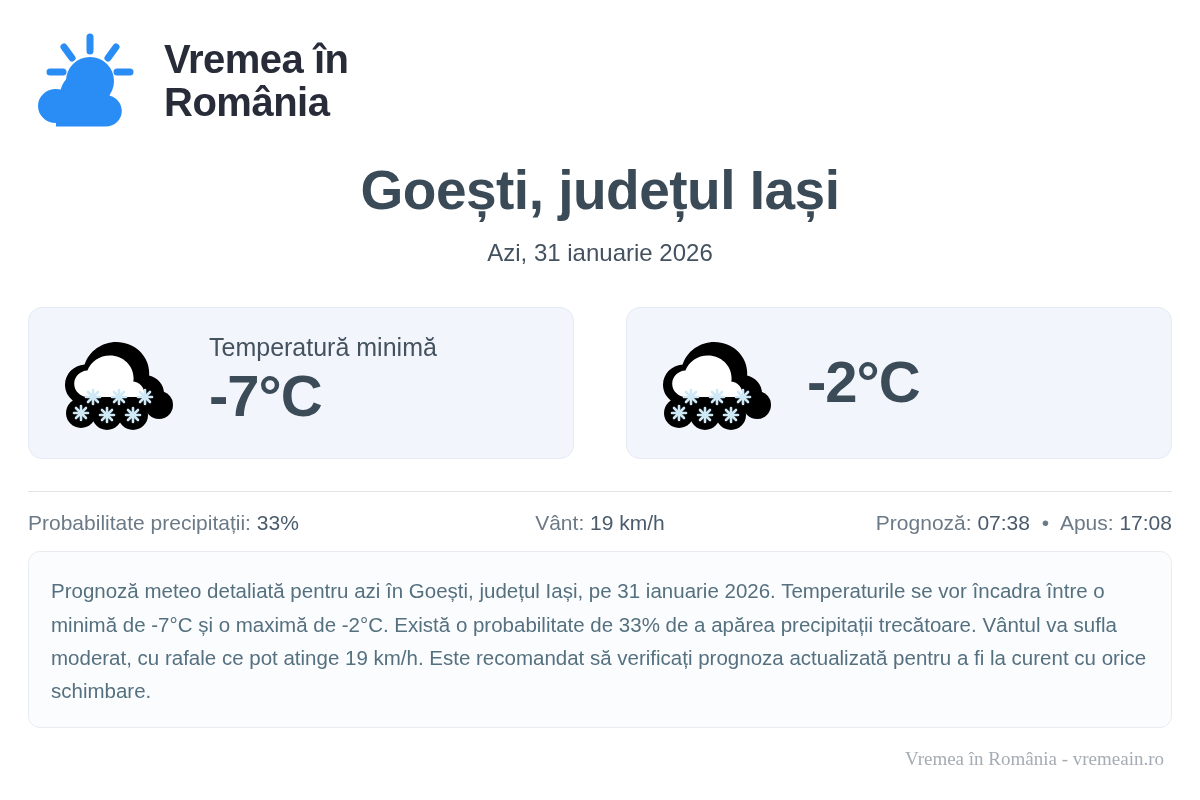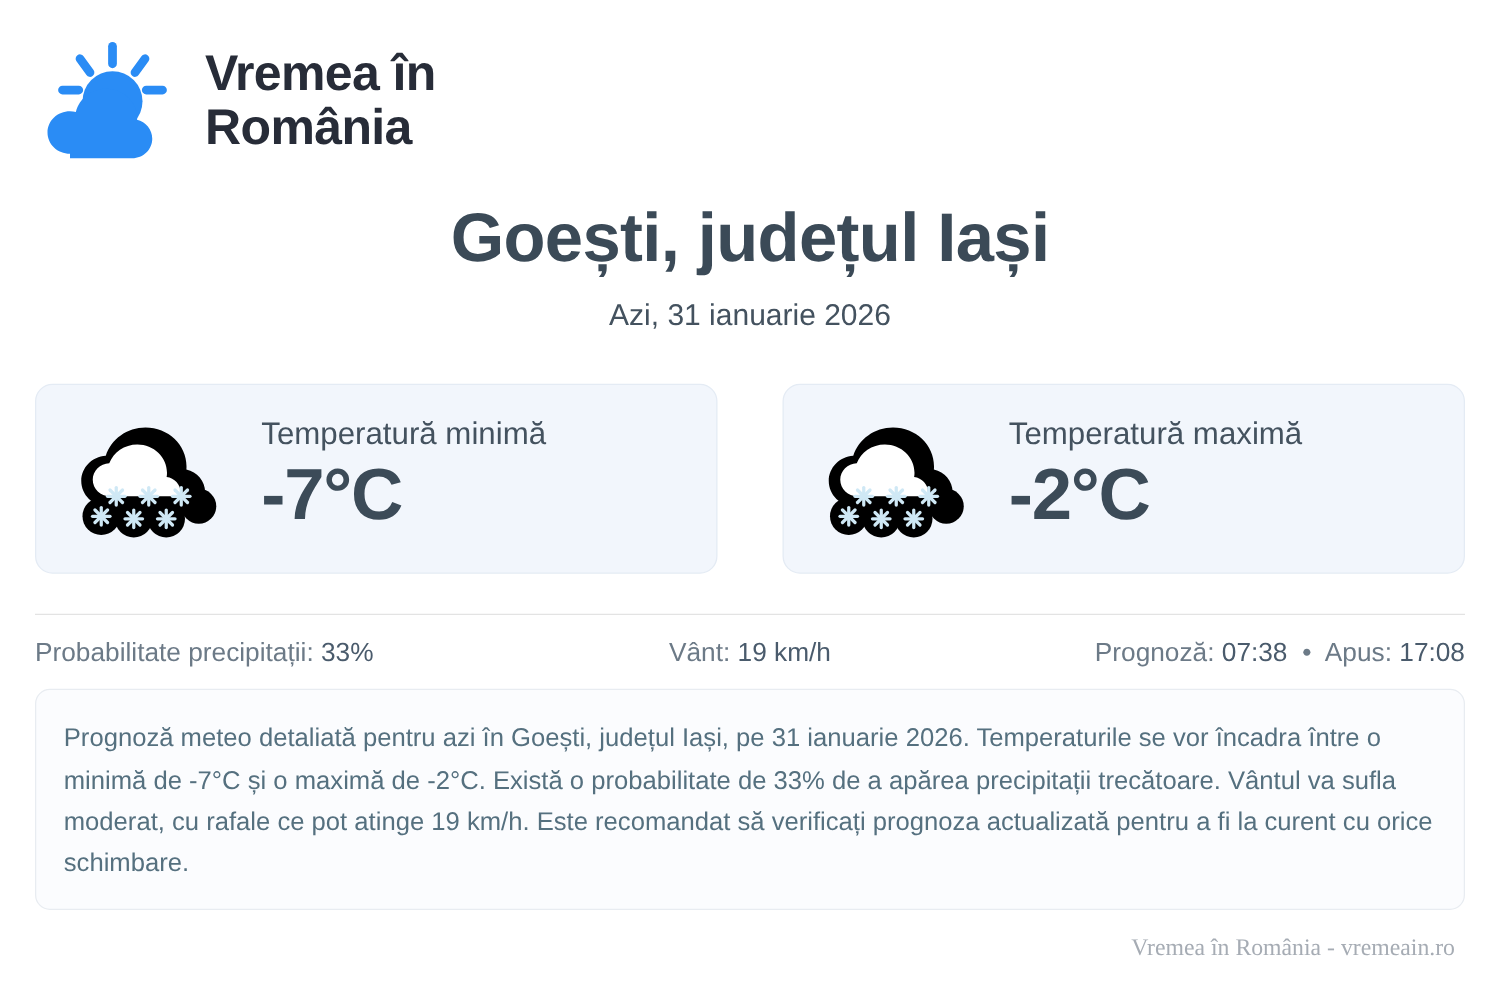--- a/index.html
+++ b/index.html
@@ -291,21 +291,20 @@
             <g transform="translate(78,88)">
               <line x1="0" y1="-7" x2="0" y2="7"></line>
                 <line x1="-7" y1="0" x2="7" y2="0"></line>
               <line x1="-5" y1="-5" x2="5" y2="5"></line>
                 <line x1="-5" y1="5" x2="5" y2="-5"></line>
             </g>
           </g>
         </g>
       </svg>
       <div class="temp-info">
-        <div class="temp-label">Temperatură maximă</div>
         <div class="temp-value">-2°C</div>
       </div>
     </div>
 
   </div>
 
   <div class="divider"></div>
 
   <div class="stats-row">
     <div class="stat left">

